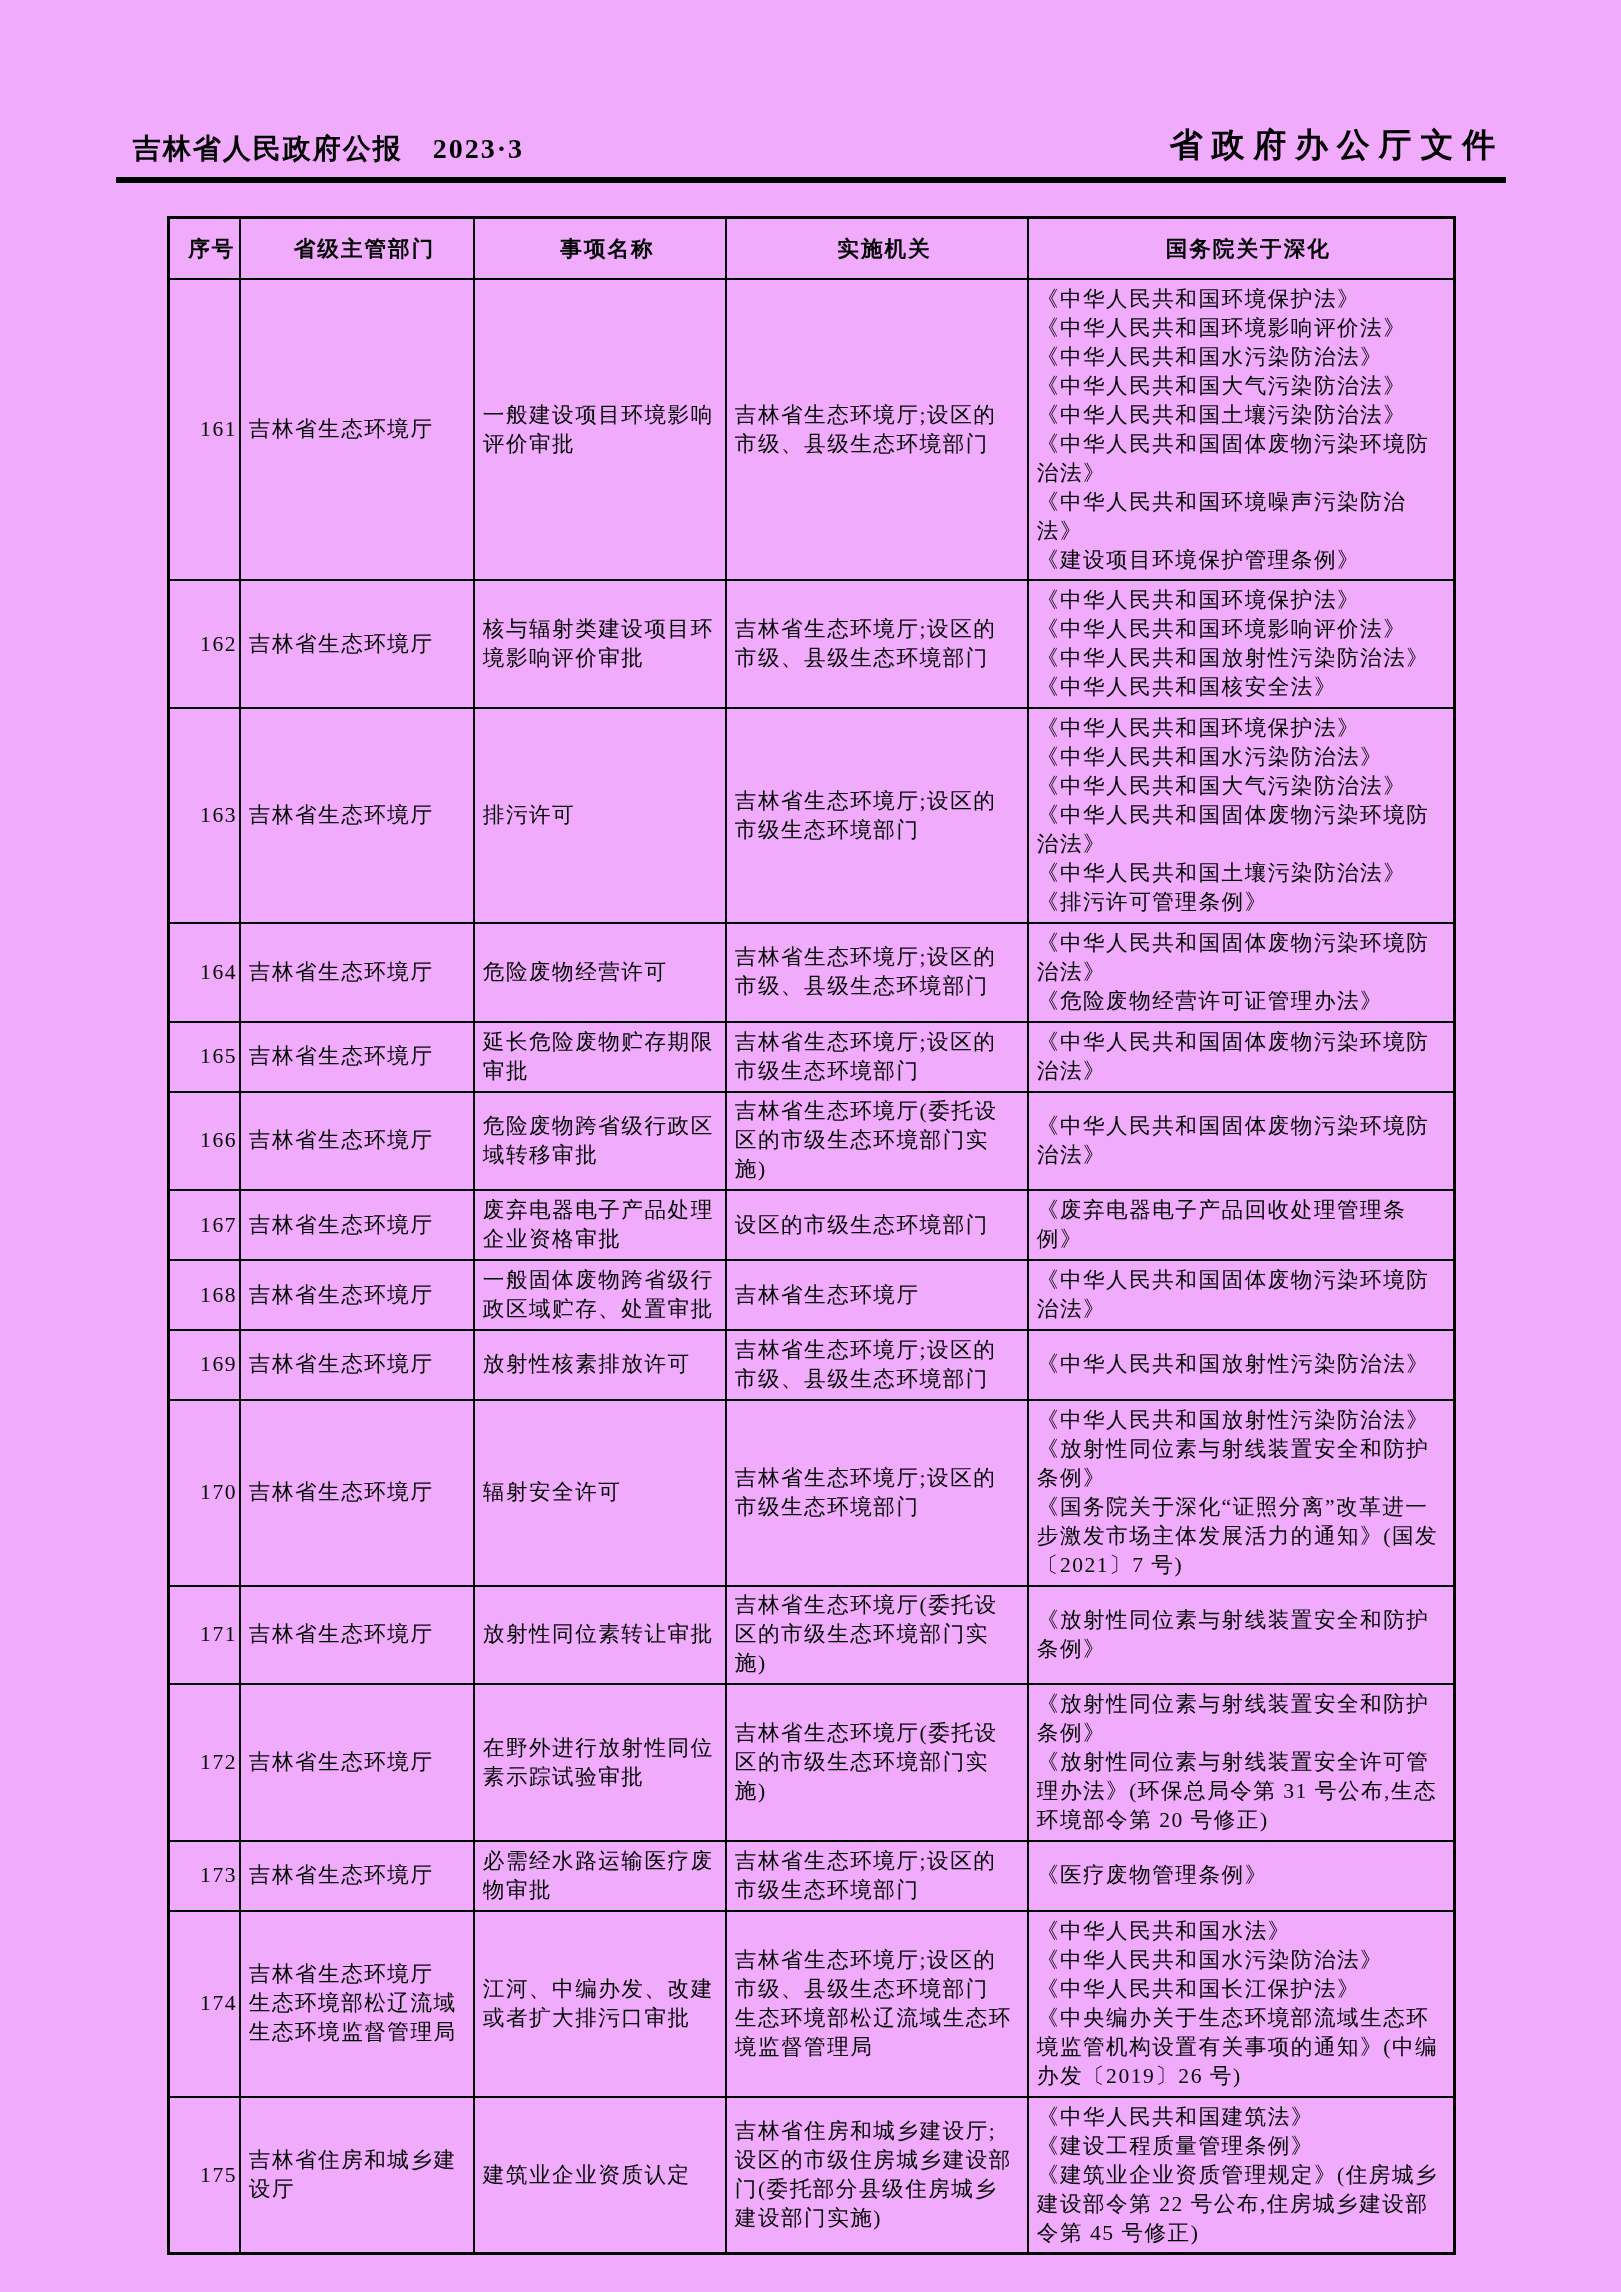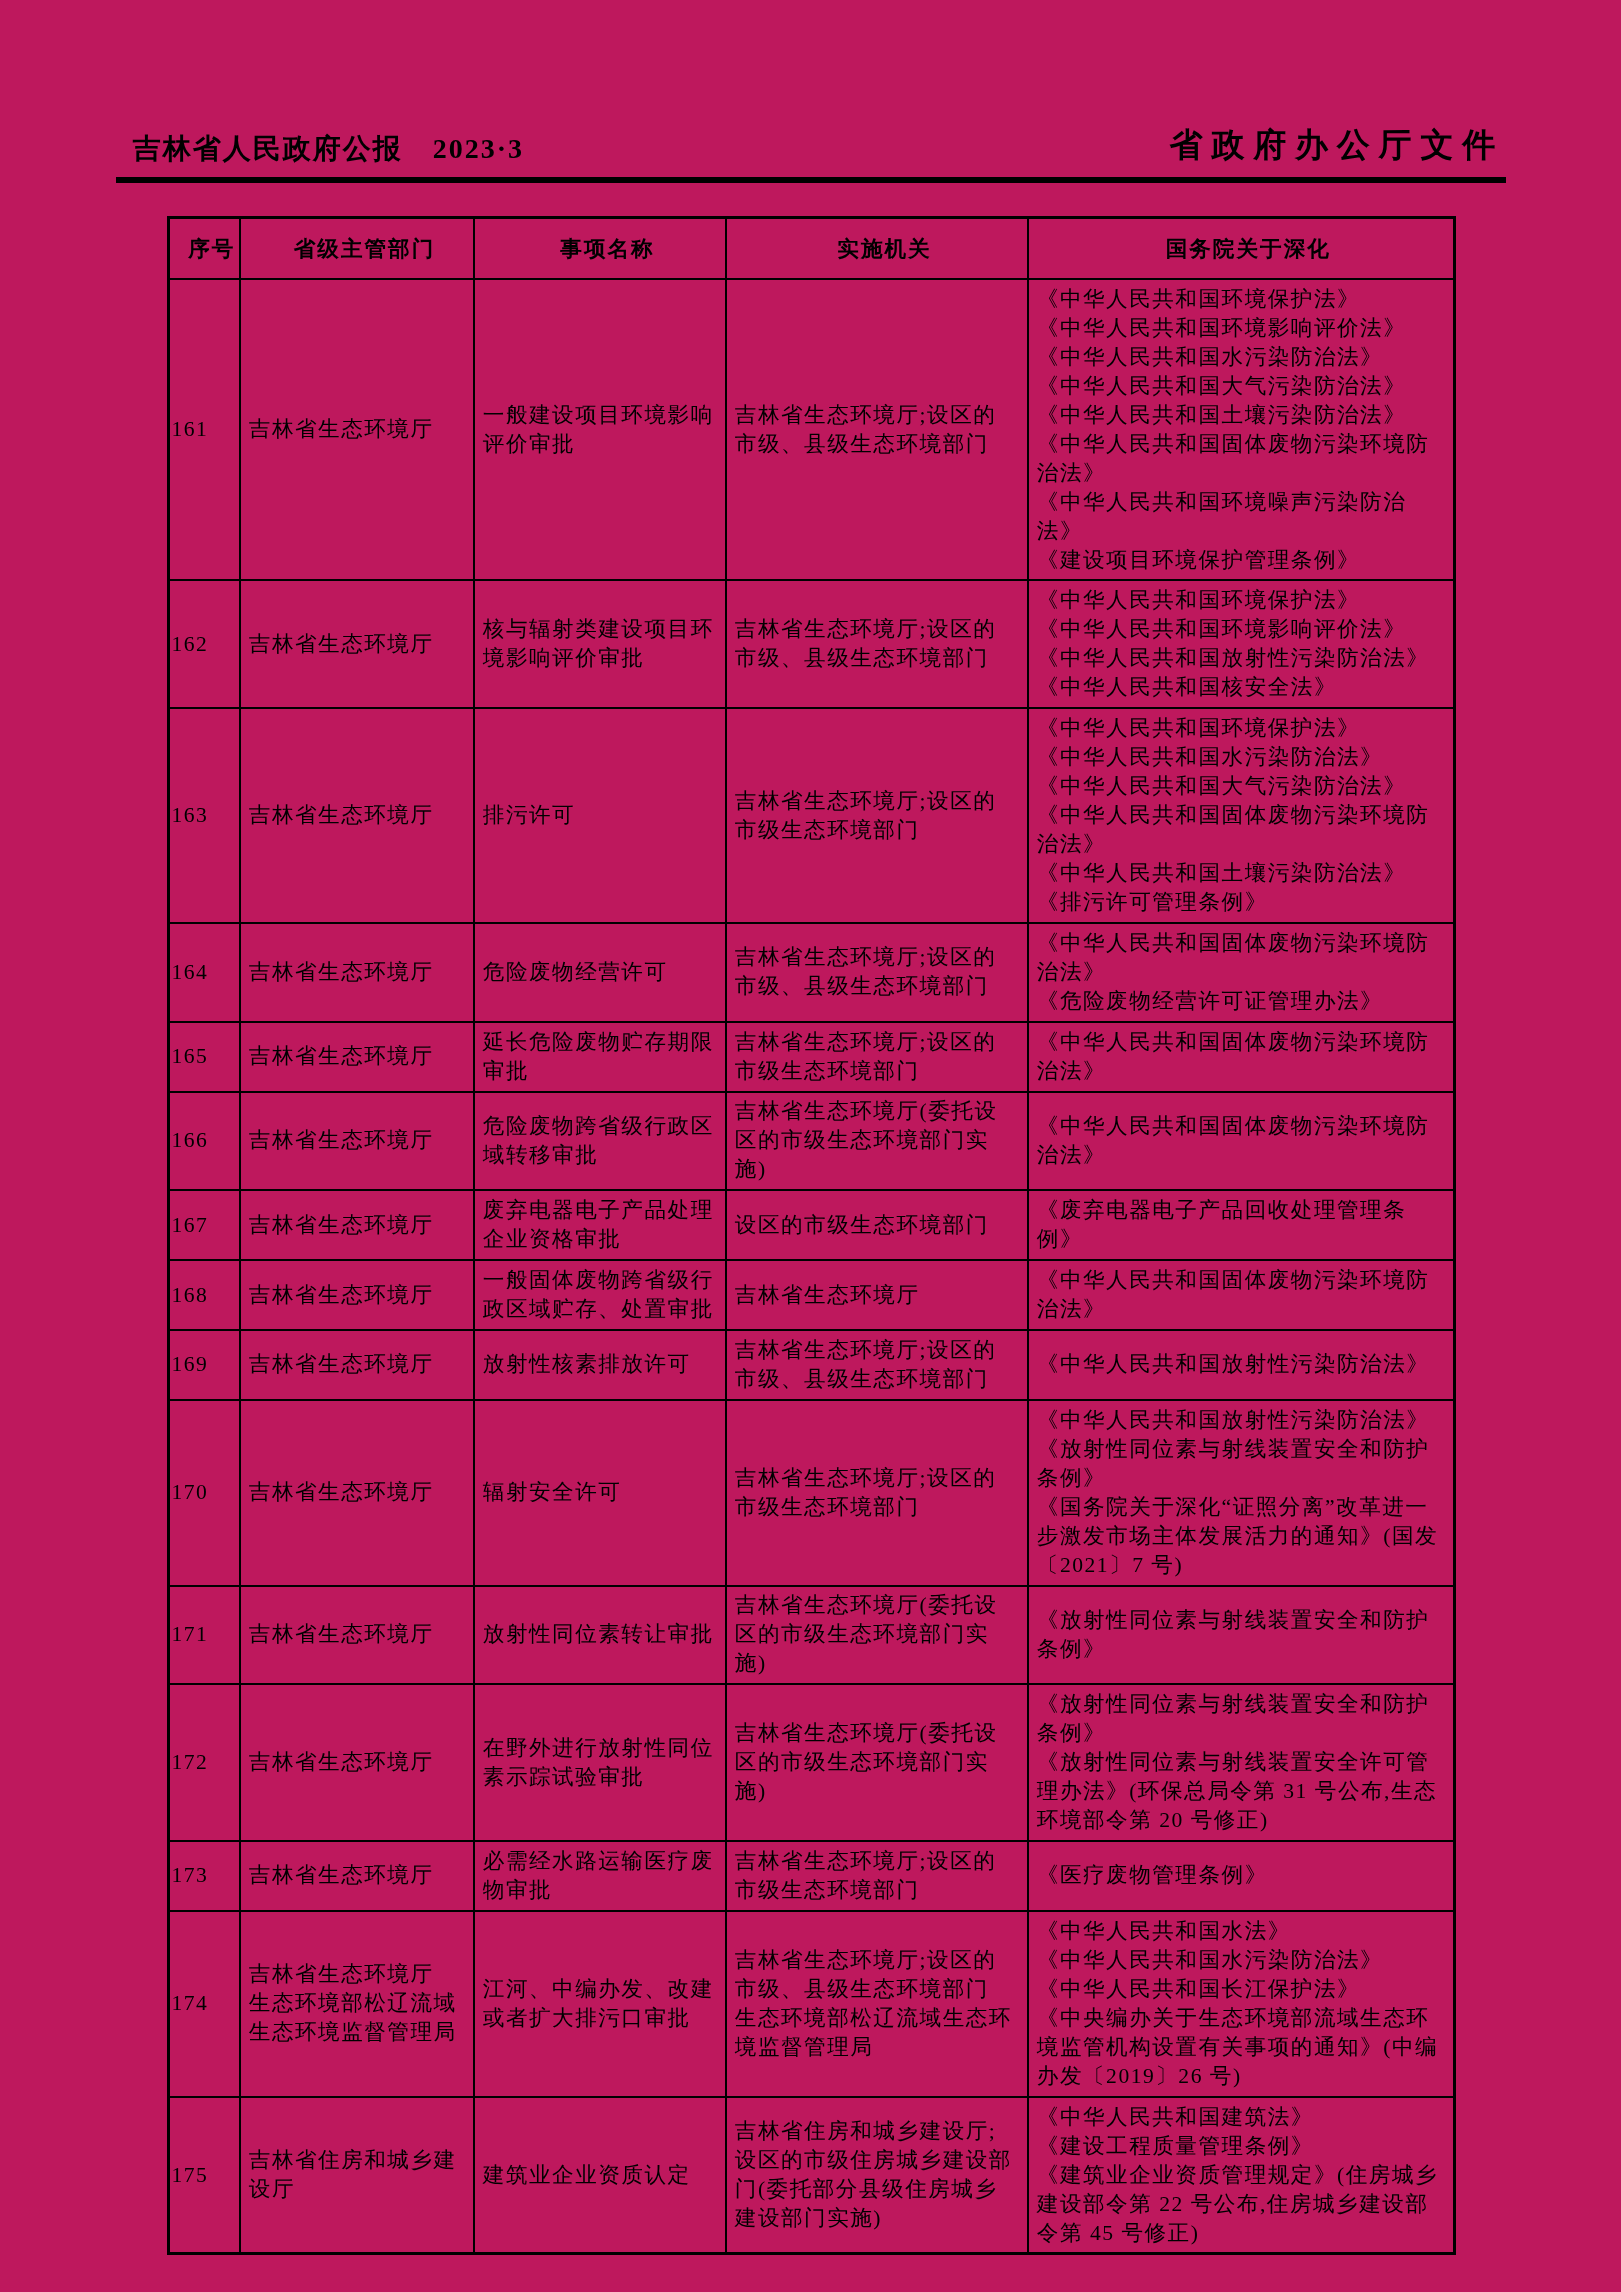--- a/index.html
+++ b/index.html
@@ -1,18 +1,18 @@
 <!DOCTYPE html>
 <html lang="zh"><head>
 <meta charset="utf-8">
 <style>
   html,body{margin:0;padding:0;background:#e9e9e9;}
   body{width:1621px;height:2293px;}
   .page{
-    width:1621px;height:2293px;background:#be185d;
+    width:1621px;height:2293px;background:#f0abfc;
     box-sizing:border-box;padding:127px 115px 0 116px;
     font-family:"Liberation Serif","DejaVu Serif",serif;color:#000;
   }
   .page-header{
     display:flex;justify-content:space-between;align-items:flex-end;
     padding:0 2px 0 16.7px;height:41px;
   }
   .header-left{font-size:28px;font-weight:600;letter-spacing:2px;}
   .header-right{font-size:33px;font-weight:600;letter-spacing:8.8px;}
   .header-rule{height:5.9px;background:#000;margin-top:8.8px;}
@@ -22,21 +22,21 @@
     font-size:21.6px;line-height:29px;letter-spacing:1.5px;
   }
   .approval-table,.approval-table th,.approval-table td{border:2px solid #000;}
   .approval-table{border:3.9px solid #000;}
   .approval-table th{
     font-family:"Liberation Sans","DejaVu Sans",sans-serif;
     font-weight:700;font-size:21.6px;height:57px;letter-spacing:2px;
     text-align:center;vertical-align:middle;padding-left:16px;
   }
   .approval-table td{vertical-align:middle;padding:4.9px 7.8px;}
-  td.no{text-align:left;padding:0 2px;}
+  td.no{text-align:right;padding:0 2px;}
   td.dept,td.agency{white-space:pre-line;}
   .basis div{text-align:left;}
 </style>
 </head>
 <body>
 
 <div class="page">
   <div class="page-header">
     <div class="header-left">吉林省人民政府公报　2023·3</div>
     <div class="header-right">省政府办公厅文件</div>

